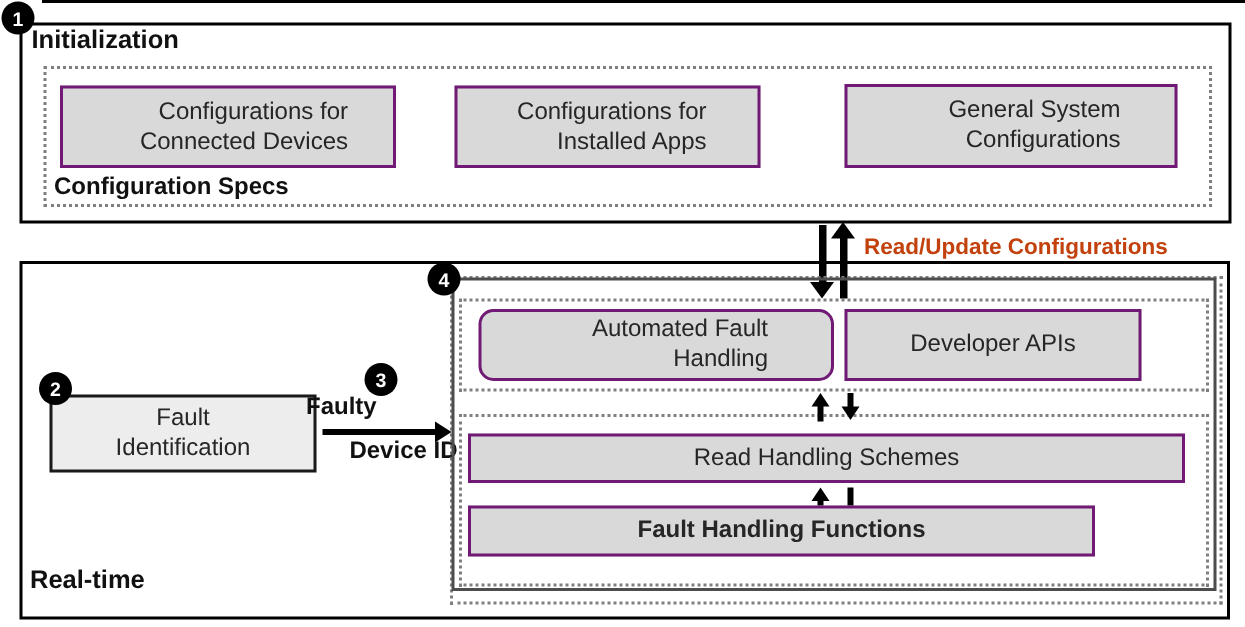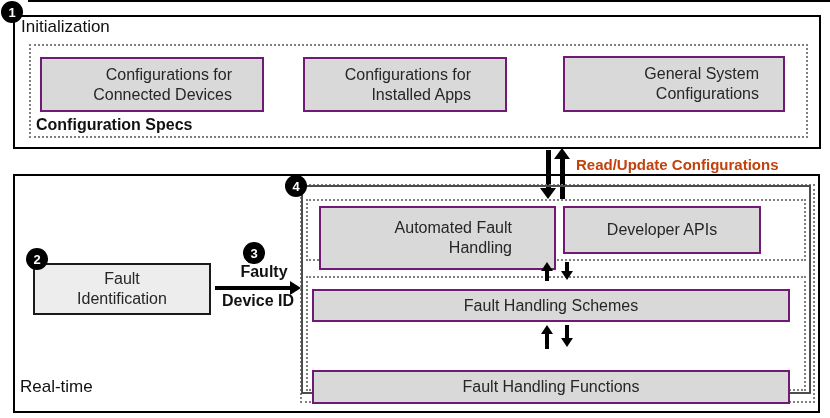--- a/index.html
+++ b/index.html
@@ -13,21 +13,21 @@
   .gray-box {
     position:absolute; background:#d9d9d9; border:2px solid #701a75;
     display:flex; align-items:center; justify-content:center;
     text-align:right; font-size:16px; line-height:1.22; color:#262626;
   }
   .light-box {
     position:absolute; background:#ededed; border:2px solid #1a1a1a;
     display:flex; align-items:center; justify-content:center;
     text-align:center; font-size:16px; line-height:1.22; color:#262626;
   }
-  .section-title { position:absolute; font-weight:normal; font-size:17px; color:#111; }
+  .section-title { position:absolute; font-weight:bold; font-size:17px; color:#111; }
   .small-bold { position:absolute; font-weight:bold; font-size:16px; color:#111; }
   .link-label { position:absolute; font-weight:bold; font-size:15px; color:#c2410c; white-space:nowrap; }
   .badge {
     position:absolute; width:22px; height:22px; border-radius:50%;
     background:#000000; color:#ffffff; font-weight:bold; font-size:13px;
     display:flex; align-items:center; justify-content:center; z-index:9;
   }
   .shaft { position:absolute; background:#000000; }
   .tri { position:absolute; width:0; height:0; }
   .tri-down-lg { border-left:8px solid transparent; border-right:8px solid transparent; border-top:11px solid #000; }
@@ -47,64 +47,64 @@
   <div>
     <div class="outer-box" style="left:13px; top:15px; width:808px; height:134px;"></div>
     <div class="badge" style="left:1px; top:1px;">1</div>
     <div class="section-title" style="left:21px; top:17px;">Initialization</div>
 
     <div class="dotted-box" style="left:29px; top:44px; width:779px; height:94px;"></div>
     <div class="small-bold" style="left:36px; top:116px;">Configuration Specs</div>
 
     <div class="gray-box" style="left:40px; top:57px; width:224px; height:55px; padding:0 30px;">Configurations for Connected Devices</div>
     <div class="gray-box" style="left:303px; top:57px; width:204px; height:55px; padding:0 34px;">Configurations for Installed Apps</div>
-    <div class="gray-box" style="left:563px; top:56px; width:222px; height:56px; padding:0 24px;">General System Configurations</div>
+    <div class="gray-box" style="left:563px; top:56px; width:222px; height:56px; padding:0 36px;">General System Configurations</div>
   </div>
 
   <div>
     <div class="shaft" style="left:546px; top:150px; width:5px; height:39px;"></div>
     <div class="tri tri-down-lg" style="left:540px; top:188px;"></div>
     <div class="tri tri-up-lg" style="left:554px; top:148px;"></div>
     <div class="shaft" style="left:560px; top:158px; width:5px; height:41px;"></div>
     <div class="link-label" style="left:576px; top:156px;">Read/Update Configurations</div>
   </div>
 
   <div>
     <div class="outer-box" style="left:13px; top:174px; width:807px; height:239px;"></div>
     <div class="section-title" style="left:20px; top:377px;">Real-time</div>
 
     <div class="light-box" style="left:33px; top:263px; width:178px; height:52px; padding:0 26px;text-align:center;">Fault Identification</div>
     <div class="badge" style="left:26px; top:248px;">2</div>
 
     <div class="badge" style="left:243px; top:242px;">3</div>
-    <div class="small-bold" style="left:220px; top:263px; width:88px; text-align:center;">Faulty</div>
+    <div class="small-bold" style="left:204px; top:263px; width:88px; ">Faulty</div>
     <div class="shaft" style="left:215px; top:286px; width:76px; height:4px;"></div>
     <div class="tri tri-right" style="left:290px; top:281px;"></div>
-    <div class="small-bold" style="left:211px; top:292px; width:94px; text-align:center;">Device ID</div>
+    <div class="small-bold" style="left:211px; top:292px; width:94px; text-align:right;">Device ID</div>
 
     <div>
       <div class="dotted-box" style="left:300px; top:184px; width:515px; height:219px;"></div>
       <div class="outer-box" style="left:301px; top:185px; width:510px; height:209px; border-color:#4d4d4d;"></div>
       <div class="badge" style="left:285px; top:175px;">4</div>
 
       <div class="dotted-box" style="left:306px; top:199px; width:500px; height:62px;"></div>
-      <div class="gray-box" style="left:319px; top:206px; width:237px; height:64px; padding:0 42px;">Automated Fault Handling</div>
+      <div class="gray-box" style="left:319px; top:206px; width:237px; height:48px; padding:0 42px;border-radius:10px;">Automated Fault Handling</div>
       <div class="gray-box" style="left:563px; top:206px; width:198px; height:48px;">Developer APIs</div>
 
       <div class="dotted-box" style="left:306px; top:276px; width:500px; height:115px;"></div>
 
       <div class="tri tri-up-sm" style="left:541px; top:262px;"></div>
       <div class="shaft" style="left:545px; top:270px; width:4px; height:11px;"></div>
       <div class="shaft" style="left:565px; top:262px; width:4px; height:10px;"></div>
       <div class="tri tri-down-sm" style="left:561px; top:271px;"></div>
 
-      <div class="gray-box" style="left:312px; top:289px; width:478px; height:33px;">Fault Handling Schemes</div>
+      <div class="gray-box" style="left:312px; top:289px; width:478px; height:33px;">Read Handling Schemes</div>
 
       <div class="tri tri-up-sm" style="left:541px; top:325px;"></div>
       <div class="shaft" style="left:545px; top:333px; width:4px; height:16px;"></div>
       <div class="shaft" style="left:565px; top:325px; width:4px; height:14px;"></div>
       <div class="tri tri-down-sm" style="left:561px; top:338px;"></div>
 
-      <div class="gray-box" style="left:312px; top:370px; width:478px; height:34px;">Fault Handling Functions</div>
+      <div class="gray-box" style="left:312px; top:337px; width:418px; height:34px;font-weight:bold;">Fault Handling Functions</div>
     </div>
   </div>
 
 </div>
 
 </body></html>

